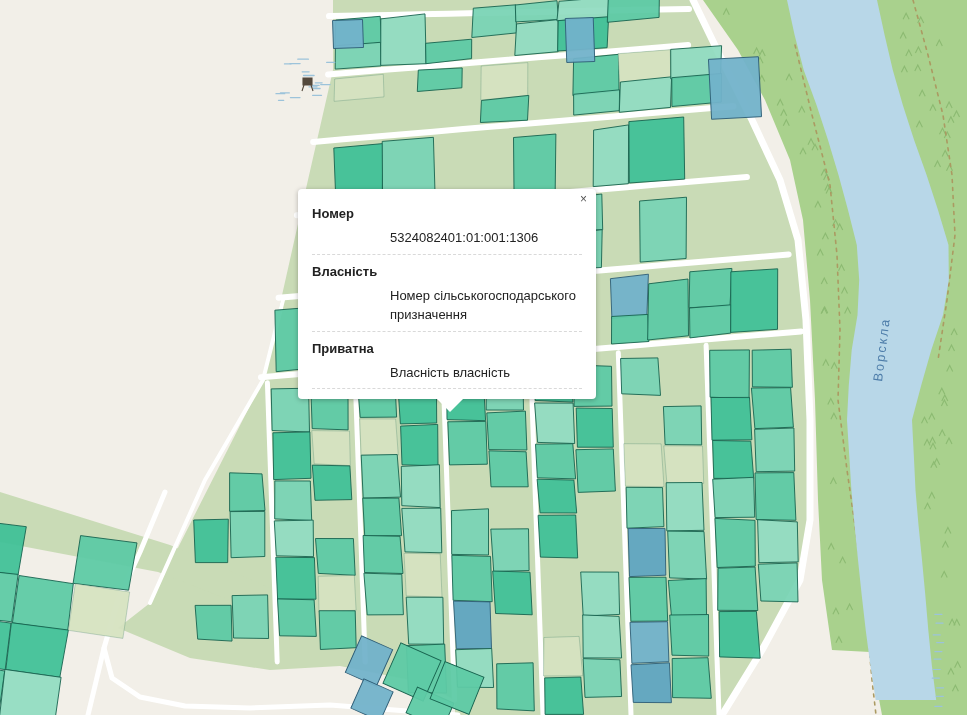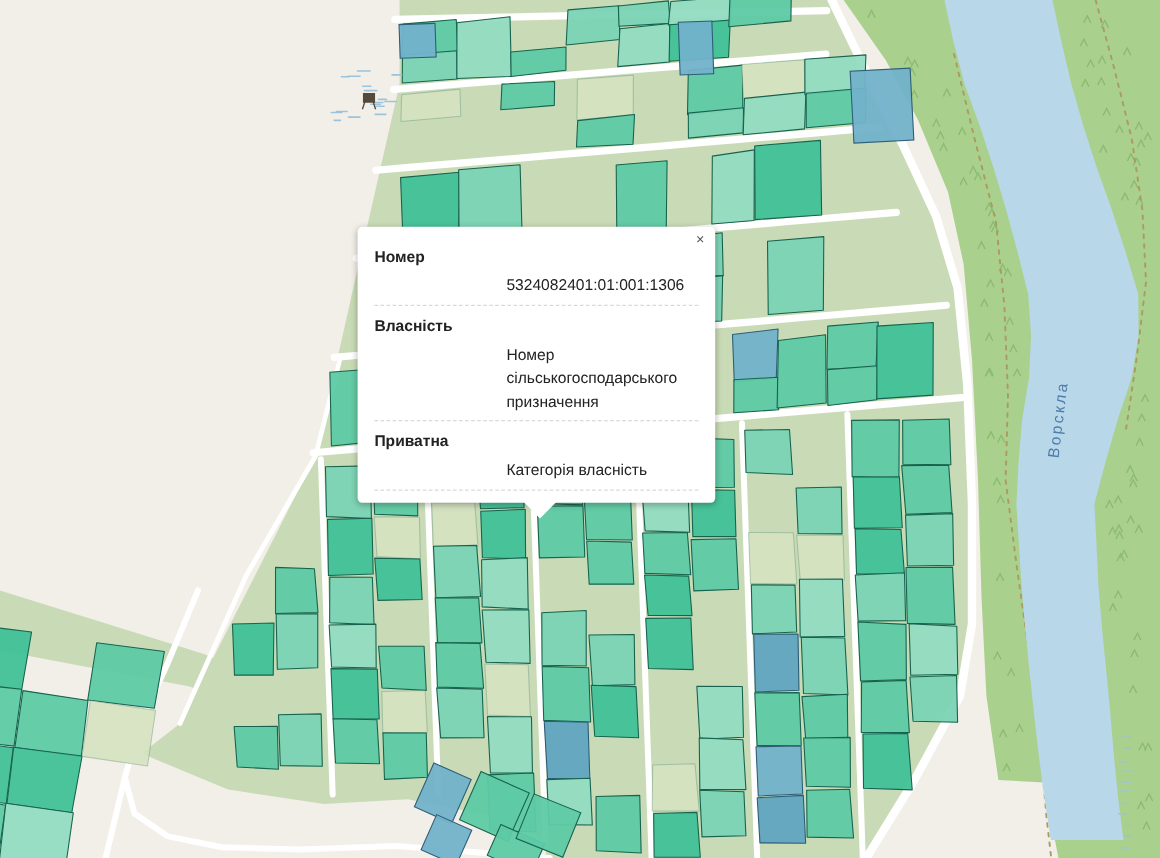--- a/index.html
+++ b/index.html
@@ -1,20 +1,20 @@
 <!DOCTYPE html>
 <html><head>
 <meta charset="utf-8">
 <style>
   html,body{margin:0;padding:0;background:#f2efe8;font-family:"Liberation Sans",sans-serif;}
   #stage{position:relative;width:967px;height:715px;overflow:hidden;background:#f2efe8;}
   #map-svg{position:absolute;left:0;top:0;display:block;}
   .popup{position:absolute;left:298px;top:189px;width:270px;background:#ffffff;border-radius:4px;
          box-shadow:0 1px 5px rgba(0,0,0,.28);padding:8px 14px 10px;font-size:13px;color:#222;z-index:5;}
-  .popup-row{display:flex;padding:7px 0 6px;border-bottom:1px dashed #d9d9d9;gap:32px;}
+  .popup-row{display:flex;padding:7px 0 6px;border-bottom:1px dashed #d9d9d9;}
   .popup-row:last-of-type{border-bottom:none;}
   .popup-label{width:78px;flex:none;font-weight:bold;line-height:1.5;}
   .popup-value{flex:1;line-height:1.5;margin-top:24px;}
   .popup-close{position:absolute;top:4px;right:9px;font-size:12px;color:#555;cursor:pointer;line-height:1;}
   .popup-arrow{position:absolute;left:138px;bottom:-13px;width:0;height:0;
                border-left:14px solid transparent;border-right:14px solid transparent;border-top:14px solid #ffffff;}
   .river-label{font-size:13px;letter-spacing:2px;fill:#3c6e9f;opacity:.85;}
 </style>
 </head>
 <body>
@@ -339,17 +339,17 @@
     <div class="popup-row">
       <div class="popup-label">Номер</div>
       <div class="popup-value">5324082401:01:001:1306</div>
     </div>
     <div class="popup-row">
       <div class="popup-label">Власність</div>
       <div class="popup-value">Номер сільськогосподарського призначення</div>
     </div>
     <div class="popup-row">
       <div class="popup-label">Приватна</div>
-      <div class="popup-value">Категорія власність</div>
+      <div class="popup-value">Власність власність</div>
     </div>
     <div class="popup-arrow"></div>
   </div>
 </div>
 
 </body></html>

